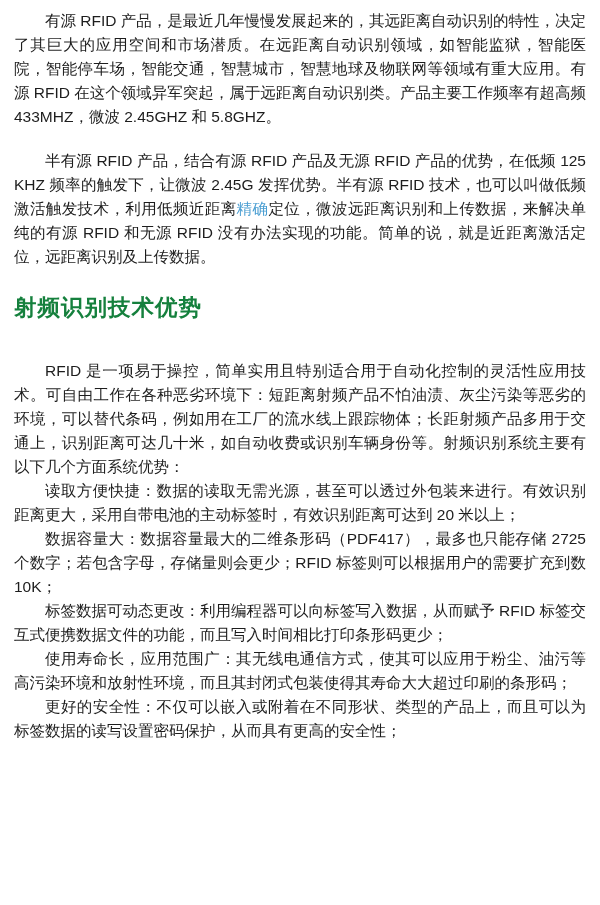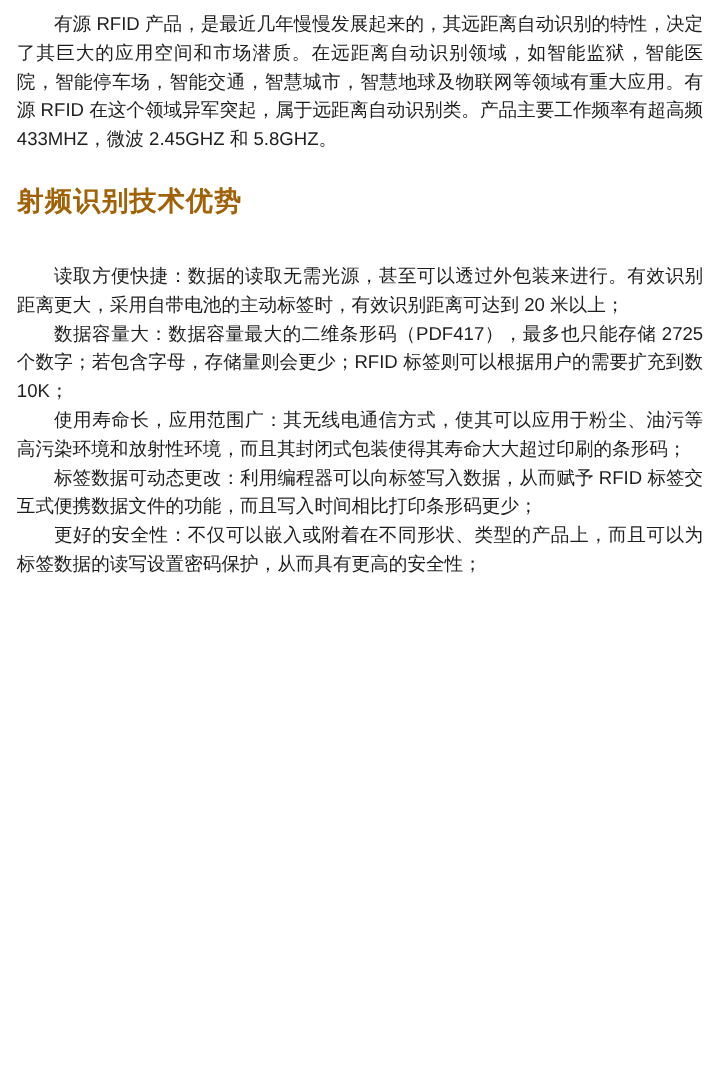--- a/index.html
+++ b/index.html
@@ -30,49 +30,51 @@
     word-break: break-all;
   }
   .para.no-gap {
     margin-bottom: 0;
   }
   .section-heading {
     margin: 24px 0 36px 0;
     font-size: 22.5px;
     line-height: 30px;
     font-weight: 700;
-    color: #a16207;
+    color: #15803d;
     text-indent: 0;
     letter-spacing: 1px;
   }
   .feature {
     margin: 0;
   }
   .keyword-link {
     color: var(--link-color, #4a9ed2);
     text-decoration: none;
     cursor: pointer;
   }
 </style>
 </head>
 <body style="background: rgb(255, 255, 255);">
 
 <div class="page">
 
   <p class="para">有源 RFID 产品，是最近几年慢慢发展起来的，其远距离自动识别的特性，决定了其巨大的应用空间和市场潜质。在远距离自动识别领域，如智能监狱，智能医院，智能停车场，智能交通，智慧城市，智慧地球及物联网等领域有重大应用。有源 RFID 在这个领域异军突起，属于远距离自动识别类。产品主要工作频率有超高频 433MHZ，微波 2.45GHZ 和 5.8GHZ。</p>
 
 
+  <p class="para no-gap"><span>半有源 RFID 产品，结合有源 RFID 产品及无源 RFID 产品的优势，在低频 125KHZ 频率的触发下，让微波 2.45G 发挥优势。半有源 RFID 技术，也可以叫做低频激活触发技术，利用低频近距离</span><a class="keyword-link">精确</a><span>定位，微波远距离识别和上传数据，来解决单纯的有源 RFID 和无源 RFID 没有办法实现的功能。简单的说，就是近距离激活定位，远距离识别及上传数据。</span></p>
 
   <h1 class="section-heading">射频识别技术优势</h1>
 
+  <p class="para no-gap">RFID 是一项易于操控，简单实用且特别适合用于自动化控制的灵活性应用技术。可自由工作在各种恶劣环境下：短距离射频产品不怕油渍、灰尘污染等恶劣的环境，可以替代条码，例如用在工厂的流水线上跟踪物体；长距射频产品多用于交通上，识别距离可达几十米，如自动收费或识别车辆身份等。射频识别系统主要有以下几个方面系统优势：</p>
 
   <p class="para feature">读取方便快捷：数据的读取无需光源，甚至可以透过外包装来进行。有效识别距离更大，采用自带电池的主动标签时，有效识别距离可达到 20 米以上；</p>
 
 
   <p class="para feature">数据容量大：数据容量最大的二维条形码（PDF417），最多也只能存储 2725 个数字；若包含字母，存储量则会更少；RFID 标签则可以根据用户的需要扩充到数 10K；</p>
 
+  <p class="para feature">标签数据可动态更改：利用编程器可以向标签写入数据，从而赋予 RFID 标签交互式便携数据文件的功能，而且写入时间相比打印条形码更少；</p>
+
   <p class="para feature">使用寿命长，应用范围广：其无线电通信方式，使其可以应用于粉尘、油污等高污染环境和放射性环境，而且其封闭式包装使得其寿命大大超过印刷的条形码；</p>
-
-  <p class="para feature">标签数据可动态更改：利用编程器可以向标签写入数据，从而赋予 RFID 标签交互式便携数据文件的功能，而且写入时间相比打印条形码更少；</p>
 
   <p class="para feature">更好的安全性：不仅可以嵌入或附着在不同形状、类型的产品上，而且可以为标签数据的读写设置密码保护，从而具有更高的安全性；</p>
 
 </div>
 
 </body></html>

